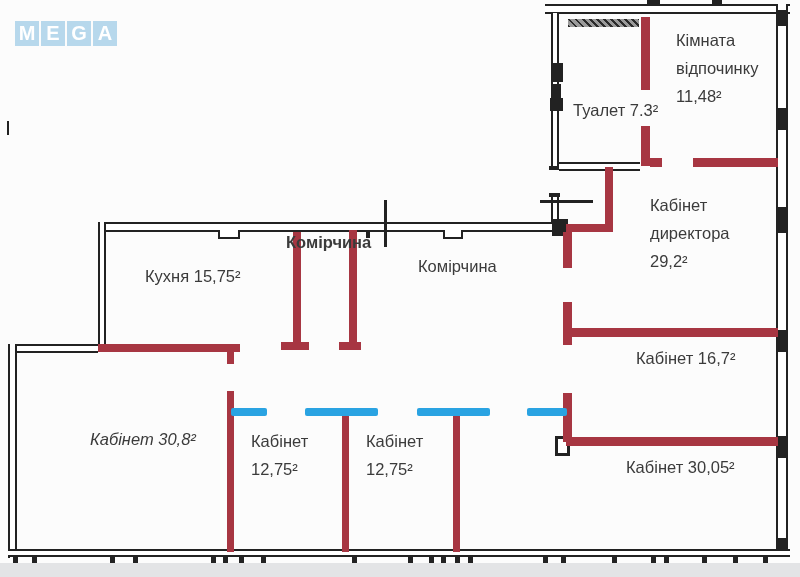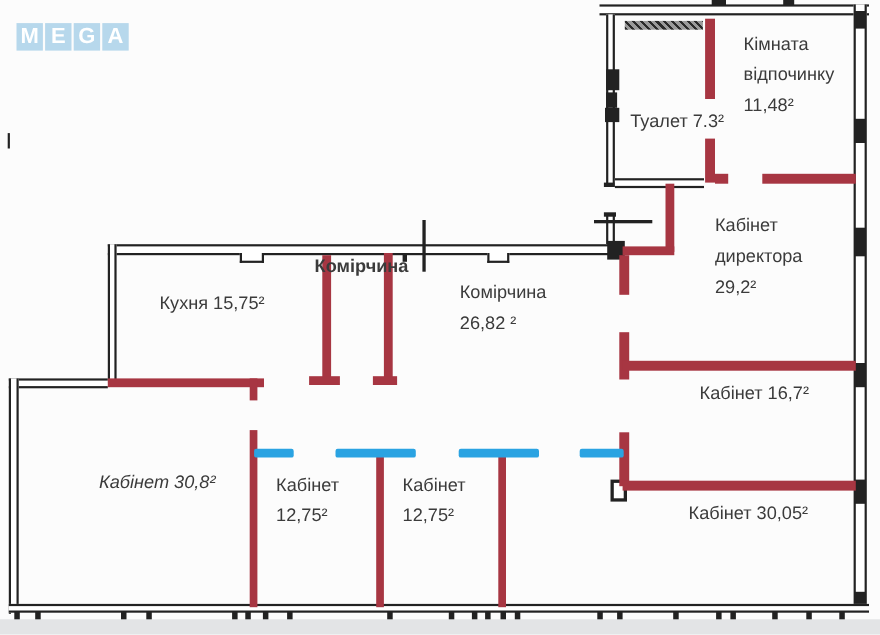--- a/index.html
+++ b/index.html
@@ -133,21 +133,20 @@
     <div>29,2²</div>
   </div>
   <div class="lbl" style="left:145px;top:250px;margin-top:12px;">
     <div>Кухня 15,75²</div>
   </div>
   <div class="lbl" style="left:286px;top:228px;font-weight:bold;">
     <div>Комірчина</div>
   </div>
   <div class="lbl" style="left:418px;top:252px;">
     <div>Комірчина</div>
-    <div>26,82 ²</div>
   </div>
   <div class="lbl" style="left:636px;top:344px;">
     <div>Кабінет 16,7²</div>
   </div>
   <div class="lbl" style="left:90px;top:425px;font-style:italic;">
     <div>Кабінет 30,8²</div>
   </div>
   <div class="lbl" style="left:251px;top:427px;">
     <div>Кабінет</div>
     <div>12,75²</div>

